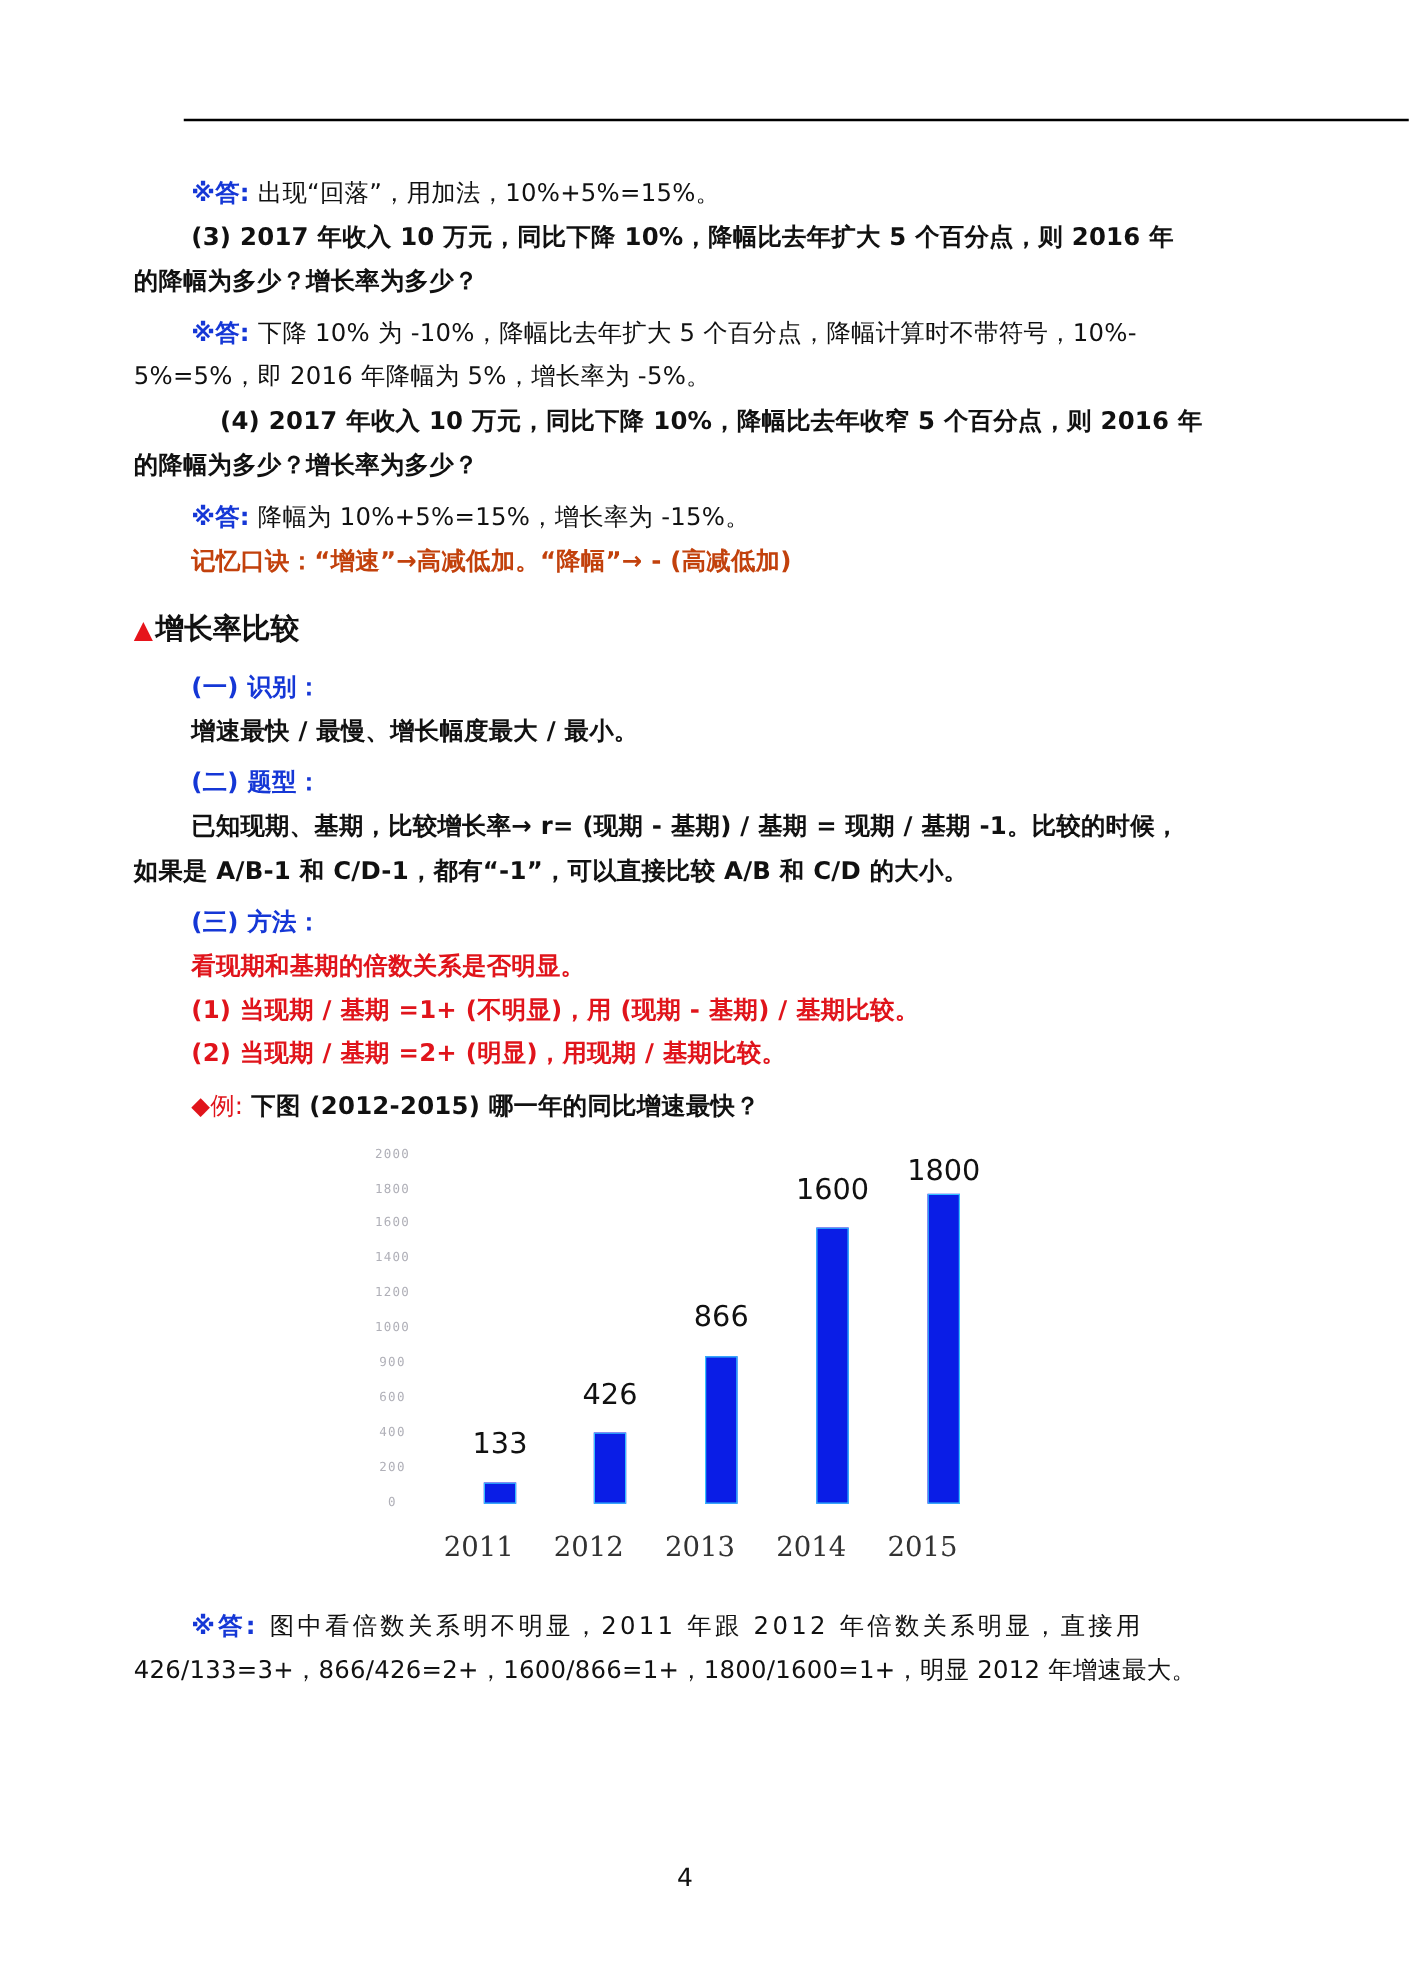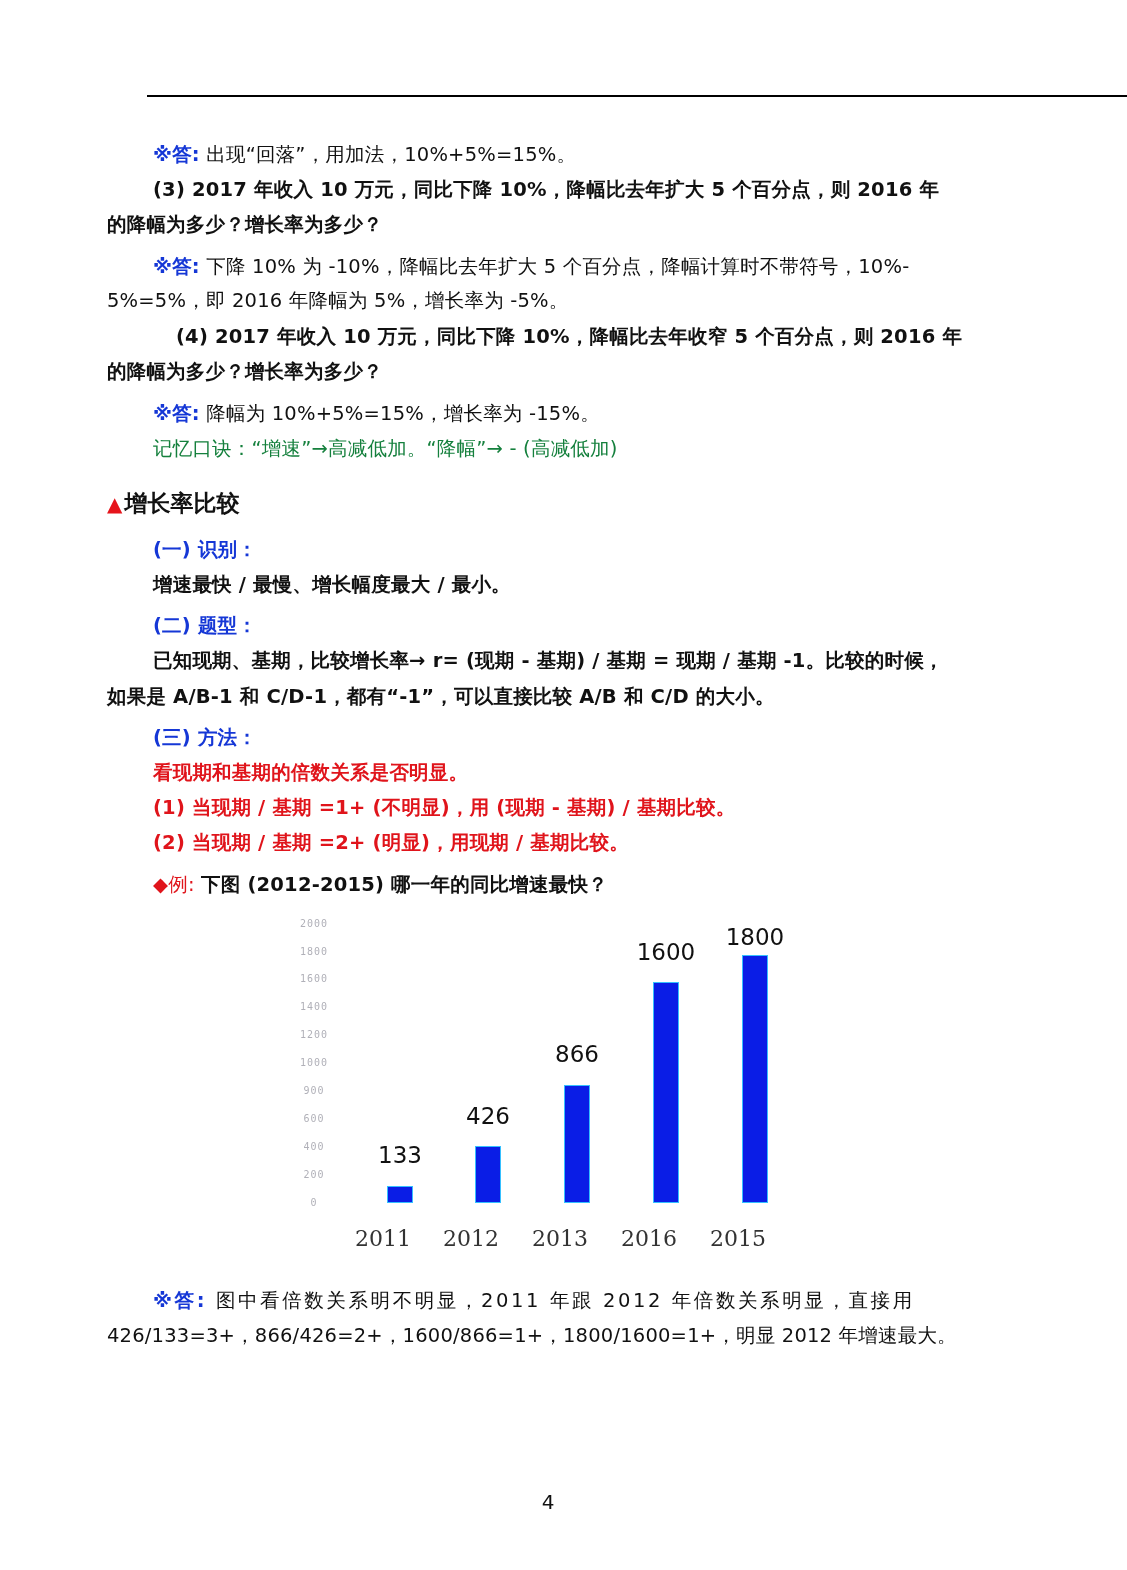--- a/index.html
+++ b/index.html
@@ -11,21 +11,21 @@
     .header-rule {
       position: absolute; left: 147px; top: 95px; width: 980px; height: 2px;
       background: #000;
     }
     .line {
       position: absolute; font-size: 19.5px; line-height: 26px; white-space: nowrap;
       letter-spacing: 0.2px;
     }
     .bold { font-weight: bold; }
     .blue { color: #1537d6; font-weight: bold; }
-    .green { color: #15803d; }
+    .green { color: #c2410c; font-weight: bold; }
     .red { color: #e0141b; }
     .redb { color: #e0141b; font-weight: bold; }
     .section-title {
       position: absolute; left: 107px; top: 488px; font-size: 23px; font-weight: bold;
       line-height: 30px; white-space: nowrap;
     }
     .tri { color: #e6141b; font-size: 20px; margin-right: 2px; }
     
     .chart { position: absolute; left: 290px; top: 910px; width: 510px; height: 350px; }
     .ytick {
@@ -117,21 +117,21 @@
   <div class="bar-val" style="left:153px;top:193px;">426</div>
   <div class="bar" style="left:185px;top:236px;height:57px;"></div>
   <div class="xtick" style="left:153px;">2012</div>
 
   <div class="bar-val" style="left:242px;top:131px;">866</div>
   <div class="bar" style="left:274px;top:175px;height:118px;"></div>
   <div class="xtick" style="left:242px;">2013</div>
 
   <div class="bar-val" style="left:331px;top:29px;">1600</div>
   <div class="bar" style="left:363px;top:72px;height:221px;"></div>
-  <div class="xtick" style="left:331px;">2016</div>
+  <div class="xtick" style="left:331px;">2014</div>
 
   <div class="bar-val" style="left:420px;top:14px;">1800</div>
   <div class="bar" style="left:452px;top:45px;height:248px;"></div>
   <div class="xtick" style="left:420px;">2015</div>
 </div>
 
 <div class="line" style="left:153px;top:1288px;letter-spacing:2.6px;">
   <span class="blue">※答:</span>
   <span>图中看倍数关系明不明显，2011 年跟 2012 年倍数关系明显，直接用</span>
 </div>

